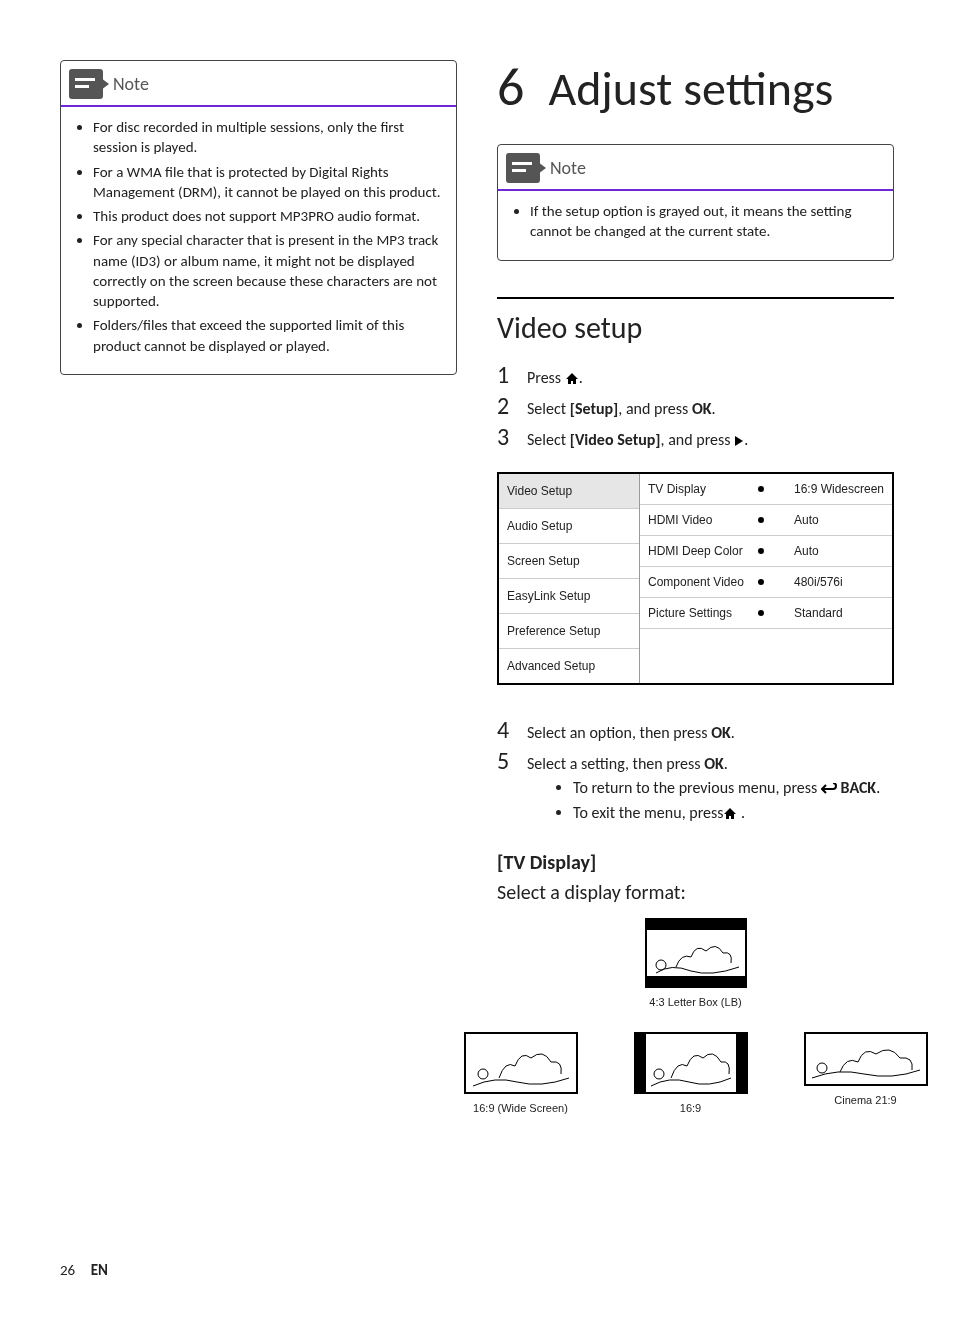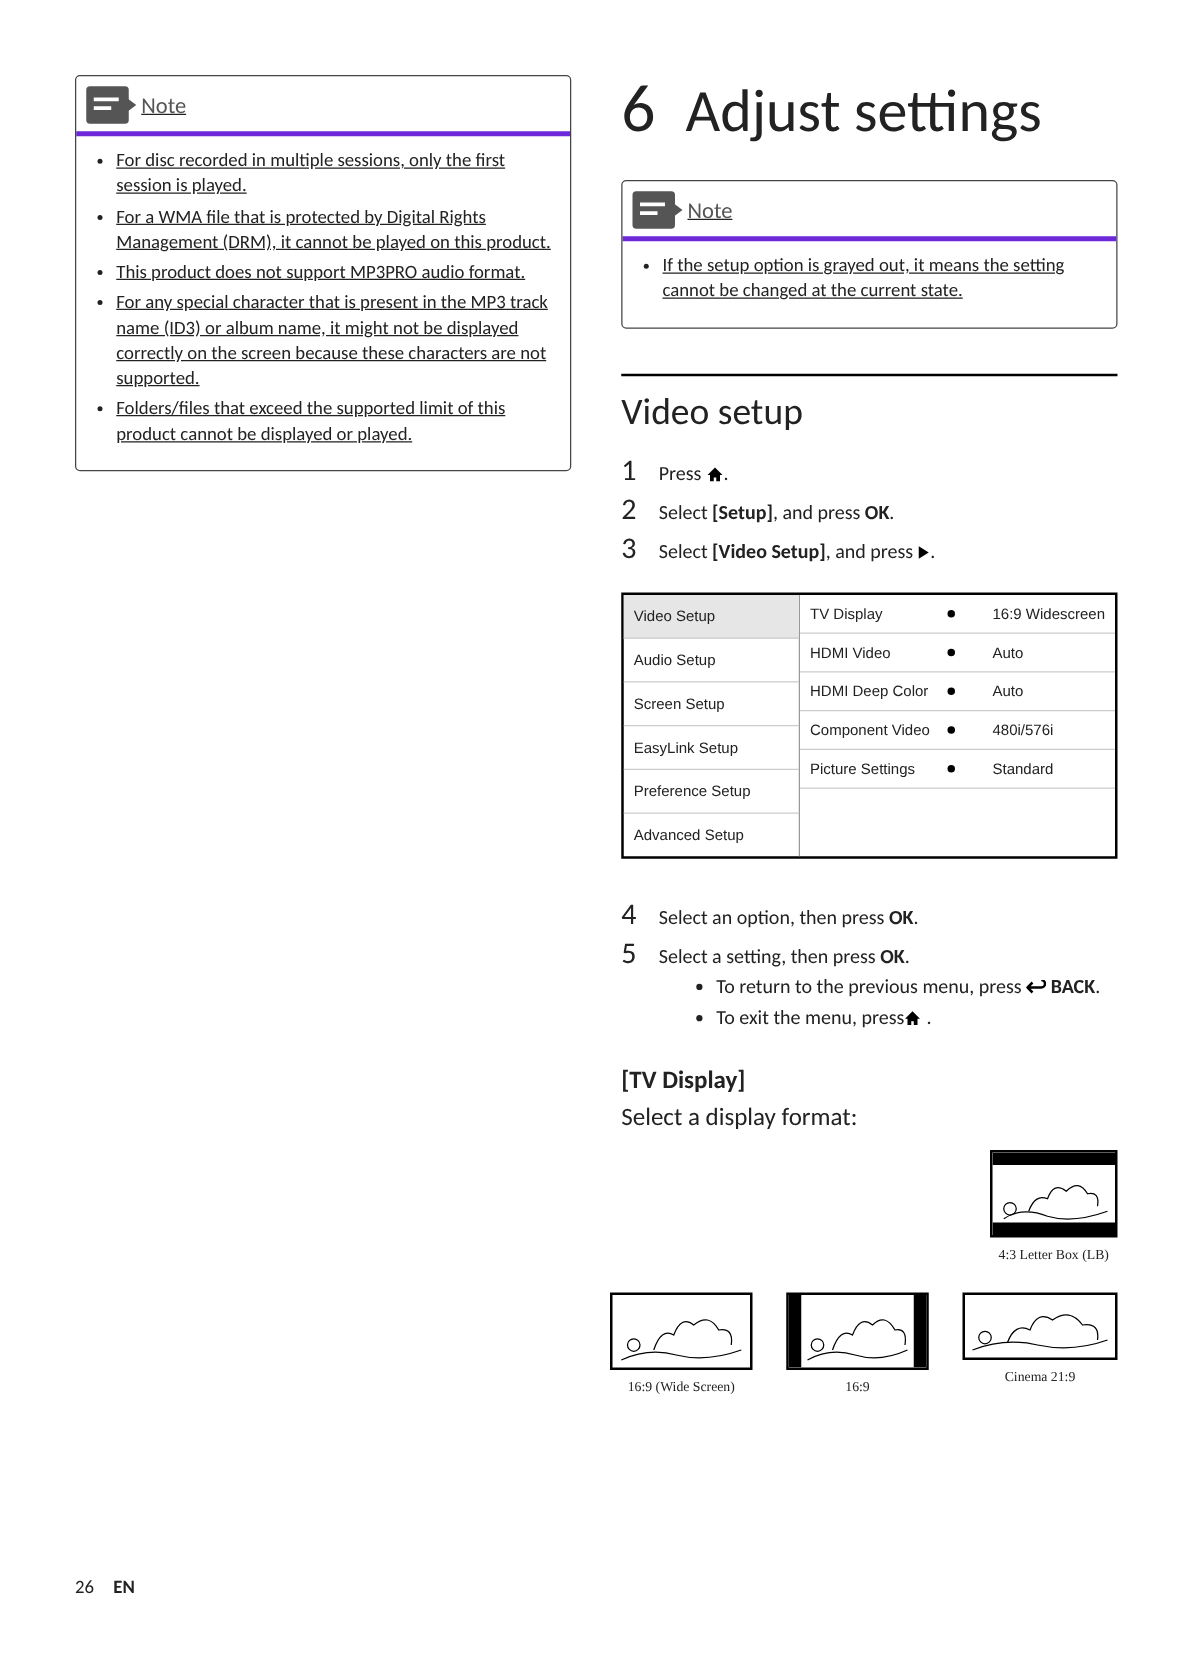--- a/index.html
+++ b/index.html
@@ -20,21 +20,20 @@
   }
   .col {
     flex: 1;
     min-width: 0;
   }
   
   .note-box {
     border: 1px solid #444;
     border-radius: 4px;
     margin-bottom: 36px;
-    text-decoration: underline;
   }
   .note-header {
     display: flex;
     align-items: center;
     padding: 8px 0 6px 8px;
   }
   .note-icon {
     width: 34px;
     height: 30px;
     background: #555;
@@ -58,21 +57,21 @@
     width: 0; height: 0;
     border-top: 6px solid transparent;
     border-bottom: 6px solid transparent;
     border-left: 8px solid #555;
   }
   .note-title {
     font-size: 18px;
     color: #555;
   }
   .note-body {
-    border-top: 4px solid #6d28d9;
+    border-top: 2px solid #6d28d9;
     padding: 10px 14px 14px 14px;
   }
   ul.bullets {
     margin: 0;
     padding-left: 18px;
     font-size: 15px;
     line-height: 1.35;
   }
   ul.bullets li { margin-bottom: 4px; }
   
@@ -159,26 +158,26 @@
   }
   ul.sub li { margin-bottom: 2px; }
   .b { font-weight: 600; }
   .lbl {
     font-size: 20px;
     margin: 6px 0 2px 0;
   }
   
   .fig-pair, .fig-trip {
     display: flex;
-    justify-content: flex-end;
+    justify-content: center;
     gap: 40px;
     margin-top: 14px;
-    font-family: Liberation Serif, serif;
-  }
-  .fig-trip { gap: 27px; margin-top: 24px; }
+    font-family: Liberation Sans, sans-serif;
+  }
+  .fig-trip { gap: 56px; margin-top: 24px; }
   .fig { text-align: center; font-size: 11px; }
   .tv {
     width: 98px;
     height: 66px;
     border: 2px solid #000;
     position: relative;
     background: #fff;
     overflow: hidden;
   }
   .tv .bar { position: absolute; background: #000; }

